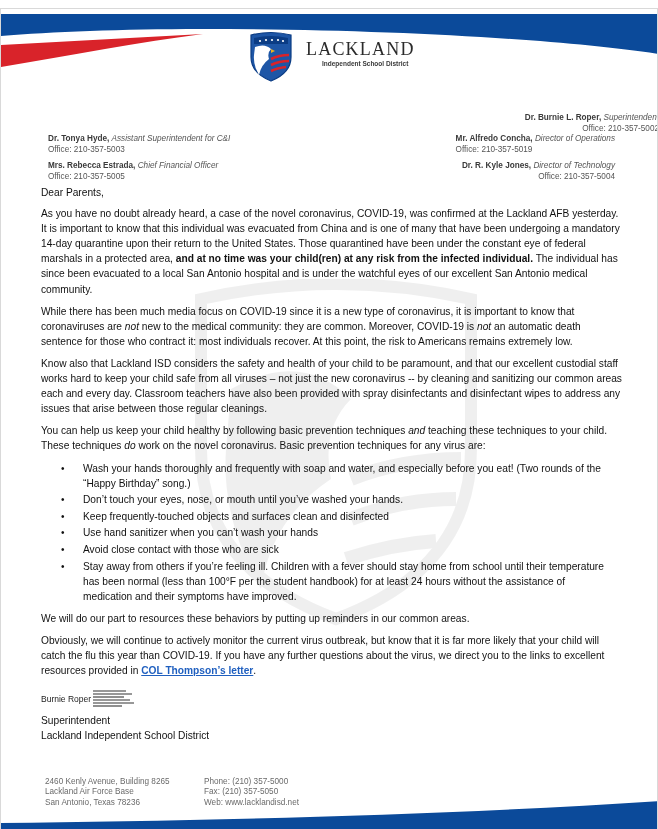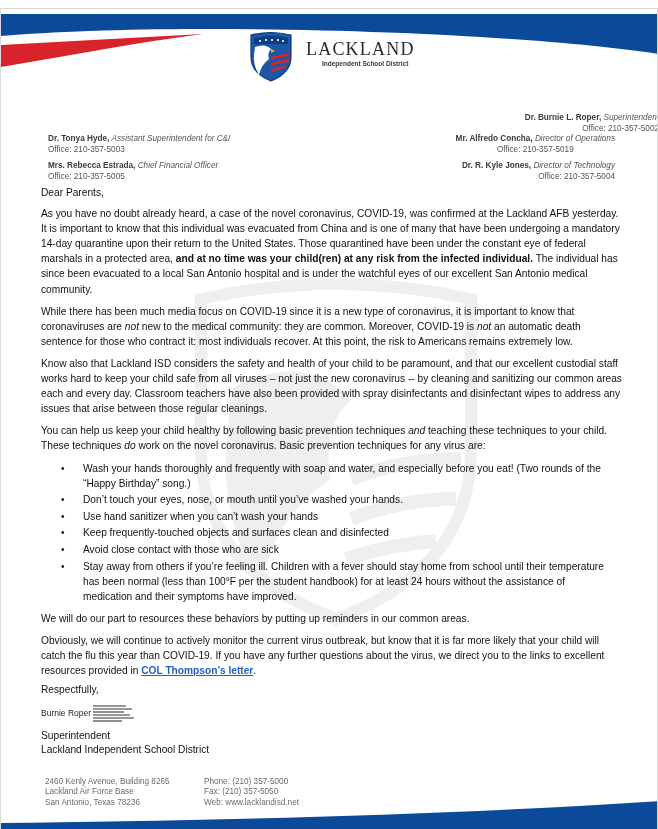--- a/index.html
+++ b/index.html
@@ -16,21 +16,21 @@
     .brand-name { font-family: "Liberation Serif", serif; font-size: 18px; letter-spacing: 1.2px; color: #2b2b2b; line-height: 20px; }
     .brand-sub { font-family: "Liberation Sans", sans-serif; font-size: 6.5px; font-weight: bold; color: #3a3a3a; line-height: 9px; margin-left: 16px; }
 
     
     .staff { position: absolute; font-size: 8.2px; color: #555; line-height: 10.6px; }
     .staff .nm { font-weight: bold; color: #3a3a3a; }
     .staff .ttl { font-style: italic; color: #555; }
     .staff-center { left: 0; width: 658px; top: 104px; text-align: right; }
     .staff-left1 { left: 47px; top: 125px; }
     .staff-left2 { left: 47px; top: 152px; }
-    .staff-right1 { right: 42px; top: 125px; text-align: center; }
+    .staff-right1 { right: 42px; top: 125px; text-align: left; }
     .staff-right2 { right: 42px; top: 152px; text-align: right; }
 
     
     .watermark { position: absolute; left: 180px; top: 270px; width: 310px; height: 350px; opacity: 0.06; }
 
     
     .letter { position: absolute; left: 40px; top: 176px; width: 582px; font-family: "Liberation Sans", sans-serif; font-size: 10.2px; line-height: 15.1px; color: #111; }
     .letter p { margin: 0 0 7px 0; }
     .letter .salutation { margin-bottom: 6px; }
     .letter ul { margin: 0 12px 7px 0; padding: 0 0 0 42px; list-style: none; }
@@ -110,31 +110,30 @@
 
   <div class="letter">
     <p class="salutation">Dear Parents,</p>
     <p><span>As you have no doubt already heard, a case of the novel coronavirus, COVID-19, was confirmed at the Lackland AFB yesterday. It is important to know that this individual was evacuated from China and is one of many that have been undergoing a mandatory 14-day quarantine upon their return to the United States.  Those quarantined have been under the constant eye of federal marshals in a protected area, </span><b>and at no time was your child(ren) at any risk from the infected individual.</b><span>  The individual has since been evacuated to a local San Antonio hospital and is under the watchful eyes of our excellent San Antonio medical community.</span></p>
     <p><span>While there has been much media focus on COVID-19 since it is a new type of coronavirus, it is important to know that coronaviruses are </span><i>not</i><span> new to the medical community: they are common.  Moreover, COVID-19 is </span><i>not</i><span> an automatic death sentence for those who contract it: most individuals recover.  At this point, the risk to Americans remains extremely low.</span></p>
     <p>Know also that Lackland ISD considers the safety and health of your child to be paramount, and that our excellent custodial staff works hard to keep your child safe from all viruses – not just the new coronavirus -- by cleaning and sanitizing our common areas each and every day.  Classroom teachers have also been provided with spray disinfectants and disinfectant wipes to address any issues that arise between those regular cleanings.</p>
     <p><span>You can help us keep your child healthy by following basic prevention techniques </span><i>and</i><span> teaching these techniques to your child. These techniques </span><i>do</i><span> work on the novel coronavirus.  Basic prevention techniques for any virus are:</span></p>
     <ul>
       <li>Wash your hands thoroughly and frequently with soap and water, and especially before you eat!  (Two rounds of the “Happy Birthday” song.)</li>
       <li>Don’t touch your eyes, nose, or mouth until you’ve washed your hands.</li>
+      <li>Keep frequently-touched objects and surfaces clean and disinfected</li>
       <li>Use hand sanitizer when you can’t wash your hands</li>
-      <li>Keep frequently-touched objects and surfaces clean and disinfected</li>
       <li>Avoid close contact with those who are sick</li>
       <li>Stay away from others if you’re feeling ill.  Children with a fever should stay home from school until their temperature has been normal (less than 100°F per the student handbook) for at least 24 hours without the assistance of medication and their symptoms have improved.</li>
     </ul>
     <p>We will do our part to resources these behaviors by putting up reminders in our common areas.</p>
     <p><span>Obviously, we will continue to actively monitor the current virus outbreak, but know that it is far more likely that your child will catch the flu this year than COVID-19.  If you have any further questions about the virus, we direct you to the links to excellent resources provided in </span><a href="#">COL Thompson’s letter</a><span>.</span></p>
   </div>
 
   <div class="sig-block">
-    <div>Respectfully,</div>
     <div class="sig-row">
       <span class="sig-name">Burnie Roper</span>
       <svg class="sig-scribble" viewBox="0 0 44 22">
         <g stroke="#333" stroke-width="1.1">
           <line x1="1" y1="3" x2="34" y2="3"></line>
           <line x1="1" y1="6" x2="40" y2="6"></line>
           <line x1="1" y1="9" x2="32" y2="9"></line>
           <line x1="1" y1="12" x2="38" y2="12"></line>
           <line x1="1" y1="15" x2="42" y2="15"></line>
           <line x1="1" y1="18" x2="30" y2="18"></line>

